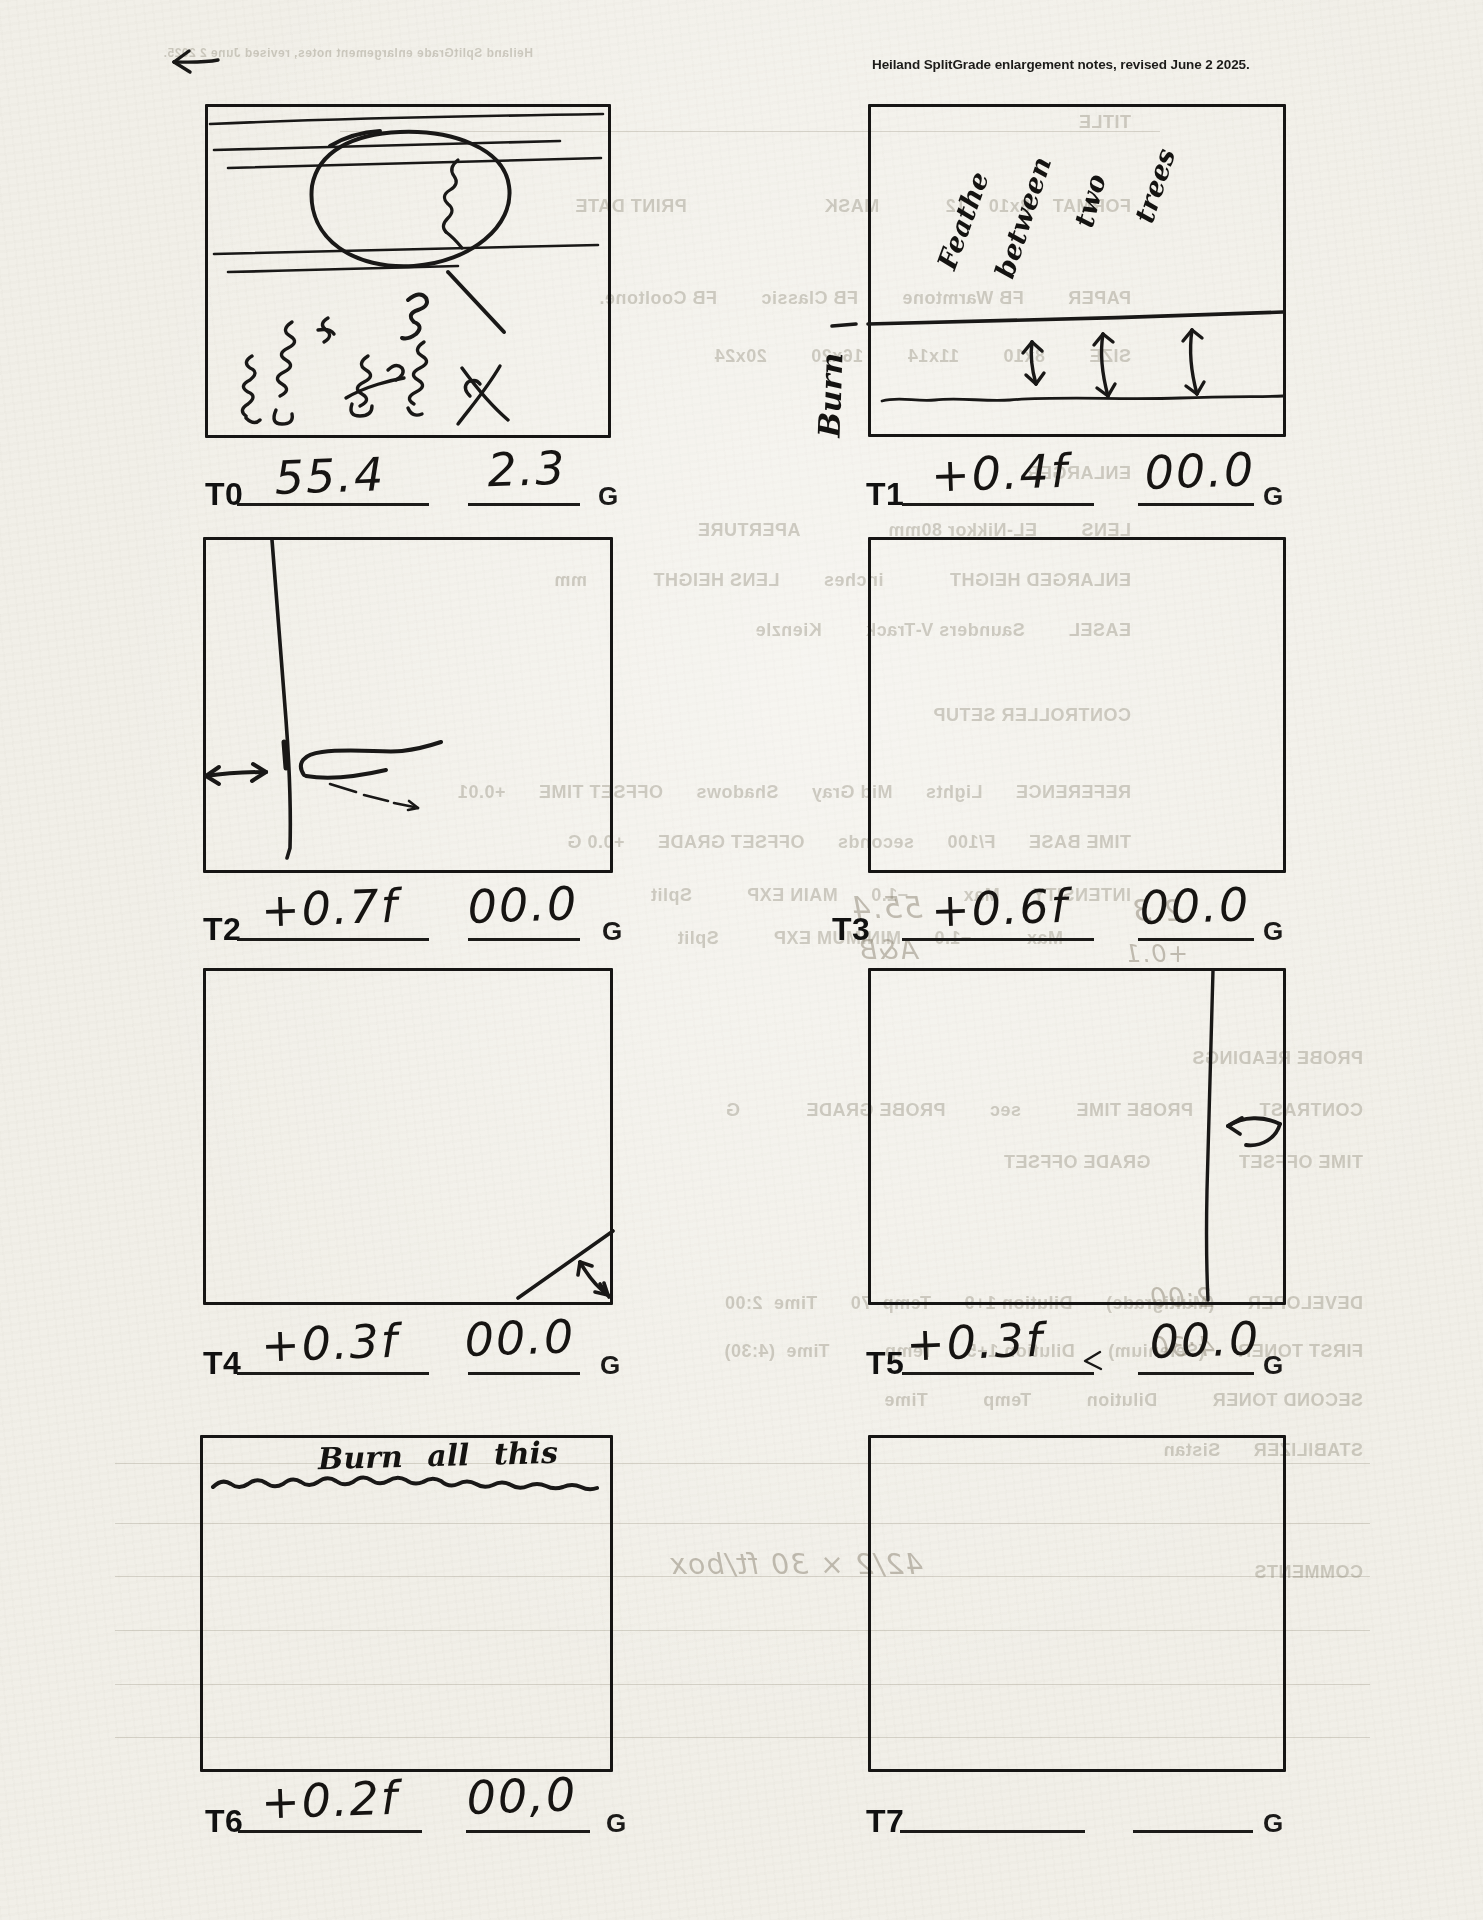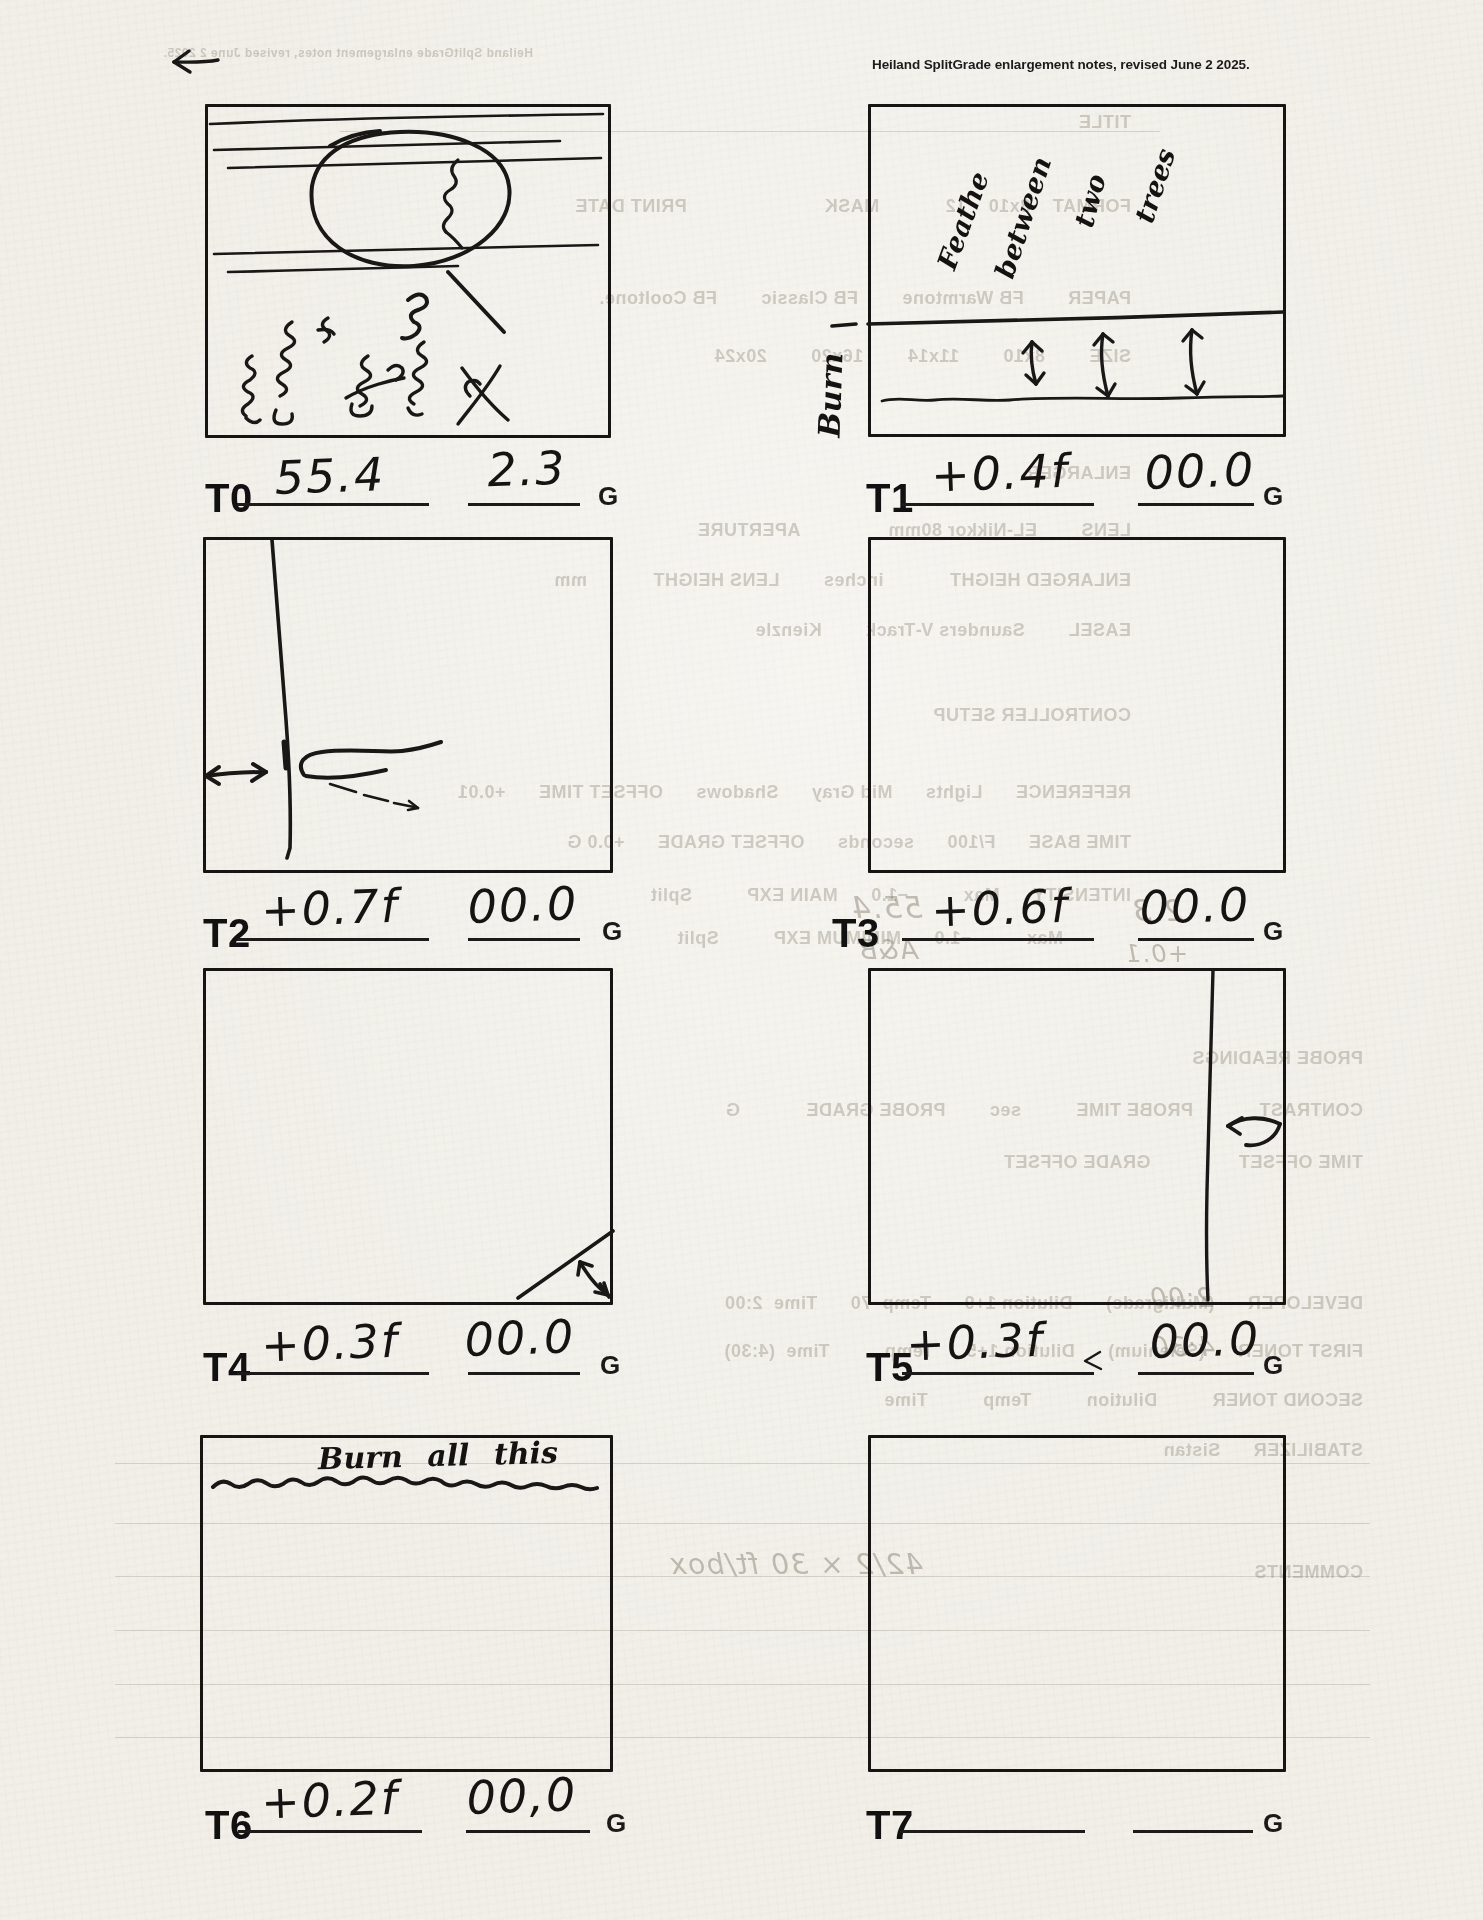--- a/index.html
+++ b/index.html
@@ -24,21 +24,21 @@
   }
   
   .rule{position:absolute;height:0;border-top:1.6px solid rgba(128,120,100,.26);}
   
   .header{
     position:absolute;left:872px;top:57px;font-size:13.5px;font-weight:600;
     color:#1d1c1a;letter-spacing:-0.1px;white-space:nowrap;
   }
   .frame{position:absolute;border:3.4px solid #161514;border-radius:1px;background:transparent;}
   .ink{position:absolute;left:0;top:0;pointer-events:none;}
-  .plabel{position:absolute;font-weight:bold;font-size:40px;color:#111;letter-spacing:.5px;line-height:1;}
+  .plabel{position:absolute;font-weight:bold;font-size:32px;color:#111;letter-spacing:.5px;line-height:1;}
   .uline{position:absolute;height:0;border-top:3px solid #1c1b19;}
   .gunit{position:absolute;font-size:26px;font-weight:600;color:#1b1a19;line-height:1;}
   .hval{
     position:absolute;font-family:"DejaVu Sans",sans-serif;font-style:italic;
     font-size:46px;color:#161412;text-align:center;letter-spacing:2px;
     transform:rotate(-2deg);line-height:1;white-space:nowrap;
   }
   .annot{
     position:absolute;font-family:"DejaVu Serif",serif;font-style:italic;font-weight:600;
     color:#141311;line-height:1;white-space:nowrap;

